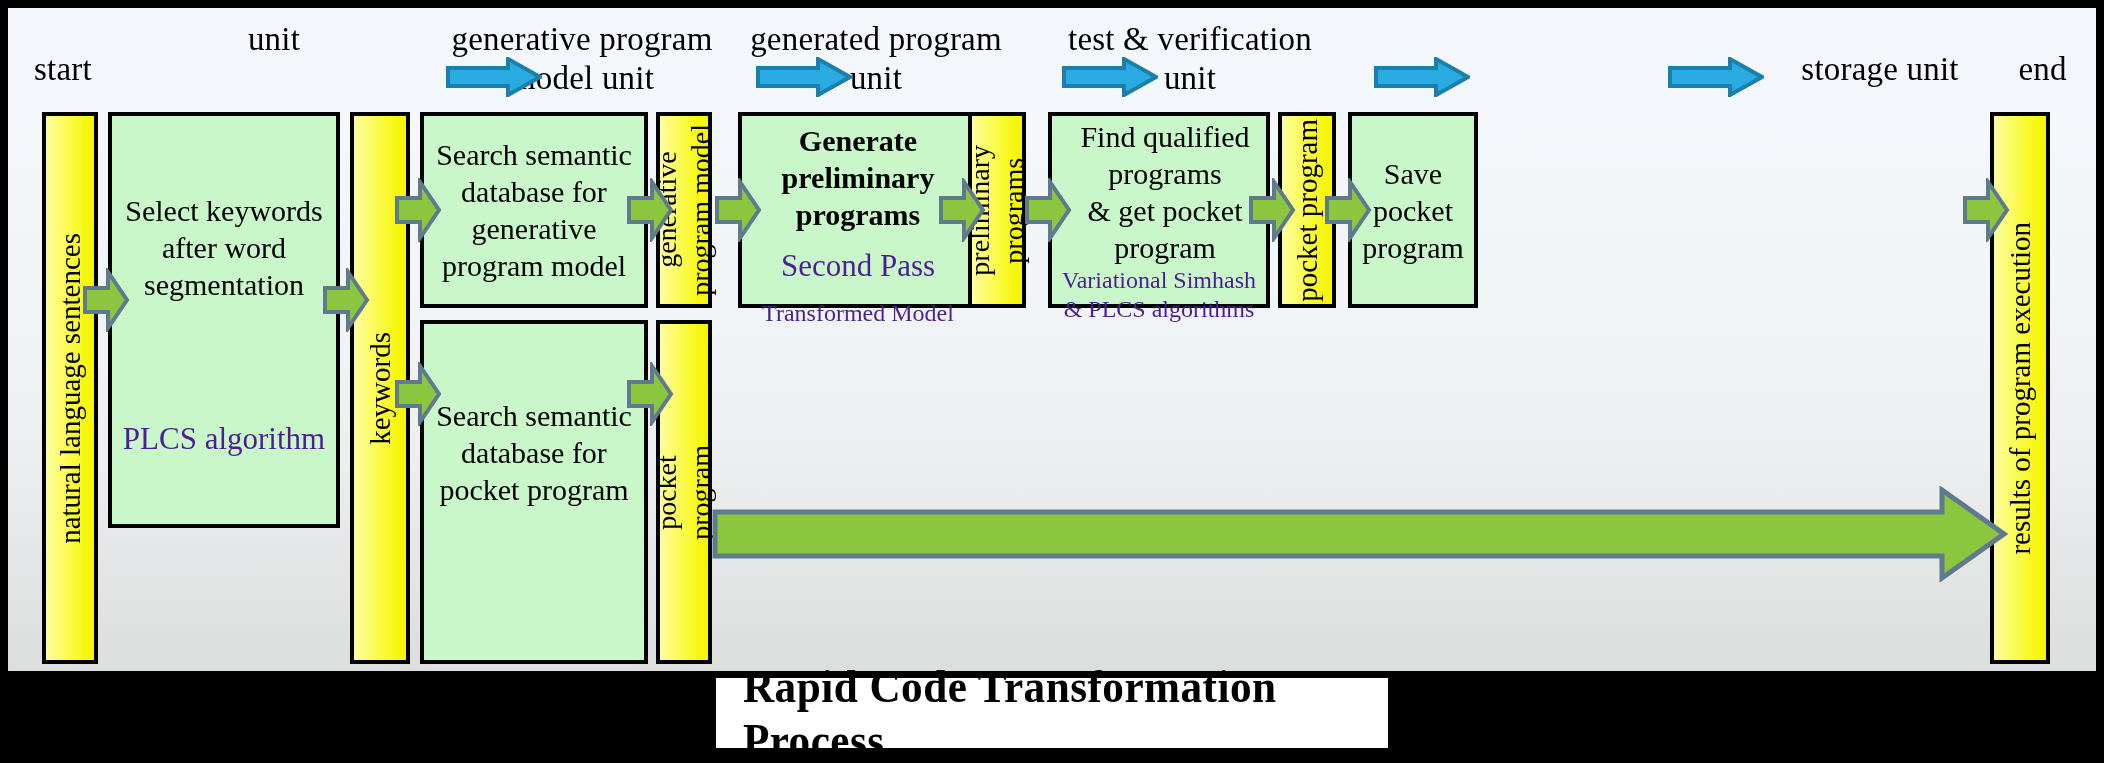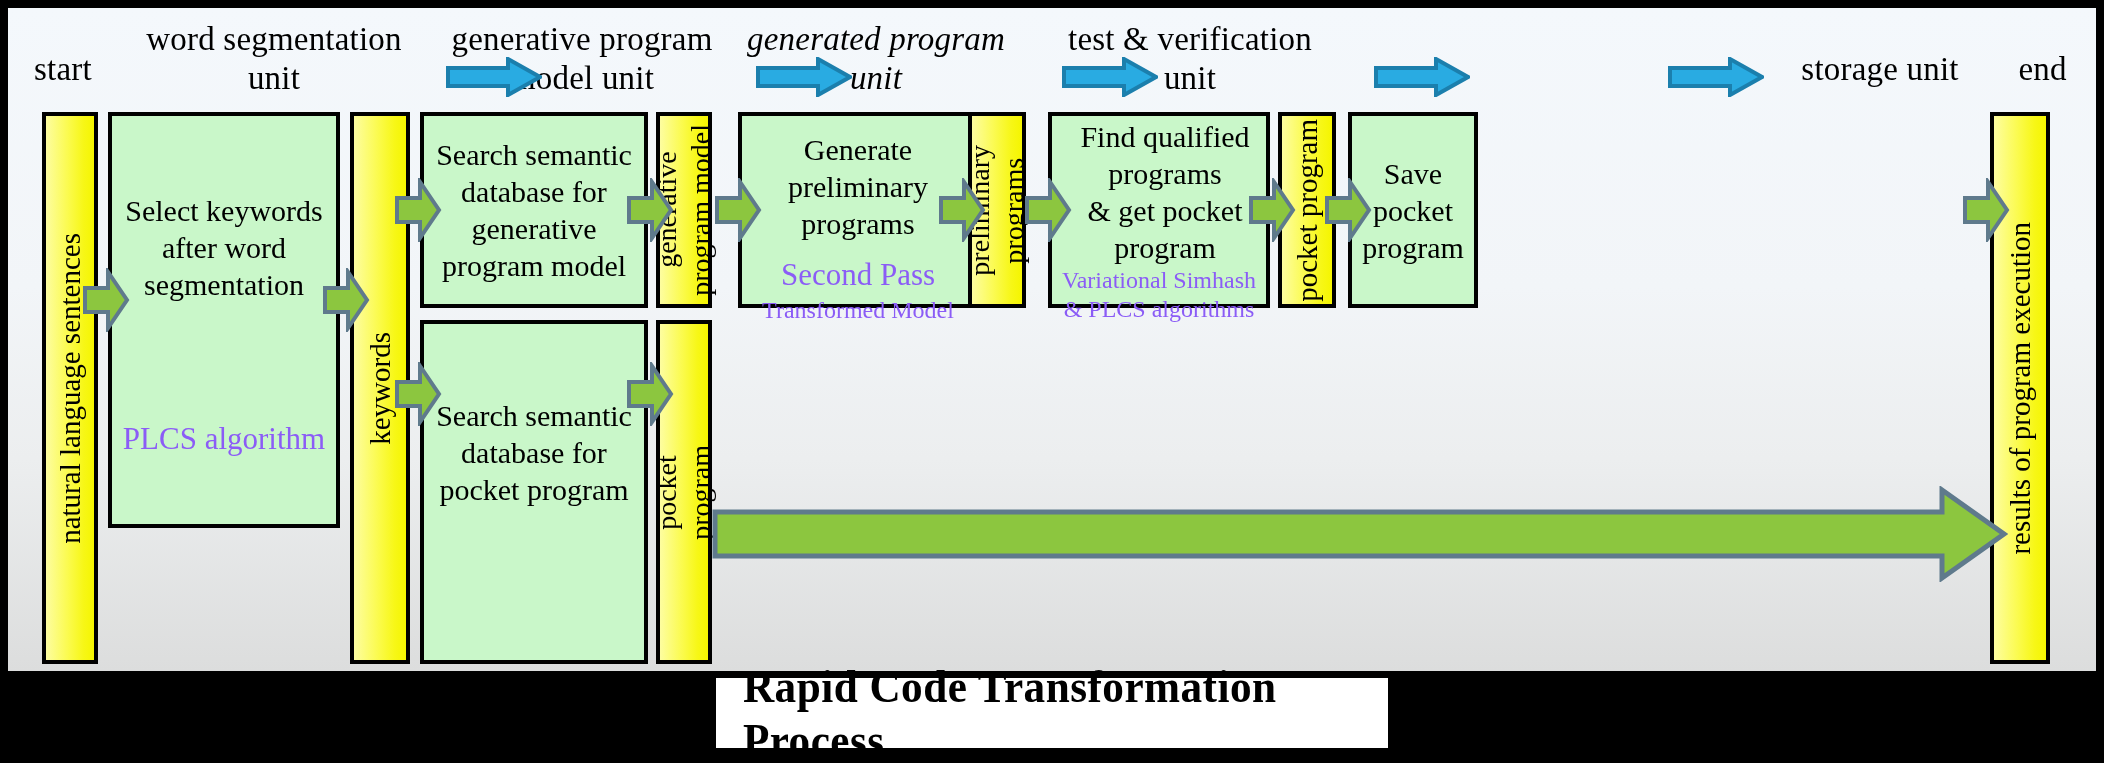--- a/index.html
+++ b/index.html
@@ -35,21 +35,21 @@
   .box{
     position:absolute;box-sizing:border-box;
     border:4px solid #000;
     display:flex;align-items:center;justify-content:center;
     text-align:center;color:#000;
   }
   .green{background:#c9f7c9;}
   .yellow{background:linear-gradient(90deg,#fdfda0 0%,#fbfb55 42%,#f7f717 78%,#f5f500 100%);}
 
   .box .txt{font-size:30px;line-height:37px;padding:0 8px;}
-  .red{color:#8b5cf6;}
+  .red{color:#4c1d95;}
   .red.big{font-size:31px;line-height:38px;}
   .red.sm{font-size:24px;line-height:29px;}
 
   
   .vert .txt{
     writing-mode:vertical-rl;
     transform:rotate(180deg);
     white-space:nowrap;
     font-size:29px;line-height:33px;
   }
@@ -79,30 +79,29 @@
 
 <div id="stage">
 
   <div class="panel"></div>
 
   <div class="unit-cap" style="left:8px;top:50px;width:110px;">
     <div>start</div>
   </div>
 
   <div class="unit-cap" style="left:104px;top:20px;width:340px;">
-    <div>word segmentation</div>
     <div>unit</div>
   </div>
 
   <div class="unit-cap" style="left:412px;top:20px;width:340px;">
     <div>generative program</div>
     <div>model unit</div>
   </div>
 
-  <div class="unit-cap" style="left:706px;top:20px;width:340px;font-style:italic;">
+  <div class="unit-cap" style="left:706px;top:20px;width:340px;">
     <div>generated program</div>
     <div>unit</div>
   </div>
 
   <div class="unit-cap" style="left:1020px;top:20px;width:340px;">
     <div>test &amp; verification</div>
     <div>unit</div>
   </div>
 
   <div class="unit-cap" style="left:1760px;top:50px;width:240px;">
@@ -163,23 +162,23 @@
 
   <div class="box yellow vert two" style="left:656px;top:112px;width:56px;height:196px;">
     <span class="txt" style="font-size:28px;">generative<br>program model</span>
   </div>
 
   <div class="box yellow vert two" style="left:656px;top:320px;width:56px;height:344px;">
     <span class="txt" style="font-size:28px;">pocket<br>program</span>
   </div>
 
   <div class="box green" style="left:738px;top:112px;width:240px;height:196px;flex-direction:column;justify-content:flex-start;">
-    <div class="txt" style="margin-top:15px;">Generate<br>preliminary<br>programs</div>
+    <div class="txt" style="margin-top:6px;font-weight:bold;">Generate<br>preliminary<br>programs</div>
     <div class="red big" style="margin-top:14px;">Second Pass</div>
-    <div class="red sm" style="margin-top:2px;">Transformed Model</div>
+    <div class="red sm" style="margin-top:14px;">Transformed Model</div>
   </div>
 
   <div class="box yellow vert two" style="left:968px;top:112px;width:58px;height:196px;">
     <span class="txt" style="font-size:28px;">preliminary<br>programs</span>
   </div>
 
   <div class="box green" style="left:1048px;top:112px;width:222px;height:196px;flex-direction:column;justify-content:flex-start;">
     <div class="txt" style="margin-top:2px;margin-left:12px;">Find qualified<br>programs<br>&amp; get pocket<br>program</div>
     <div class="red sm">Variational Simhash</div>
     <div class="red sm">&amp; PLCS algorithms</div>

